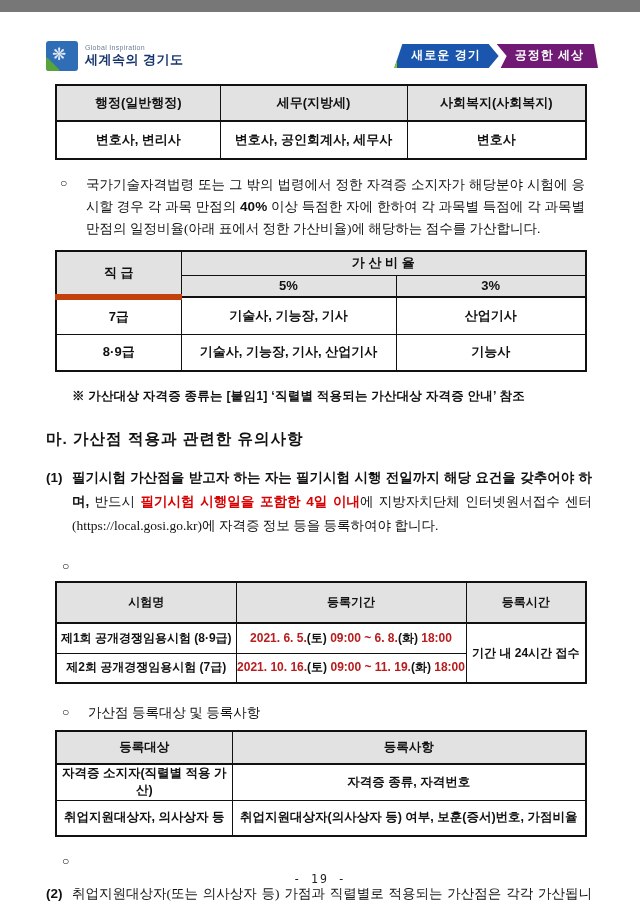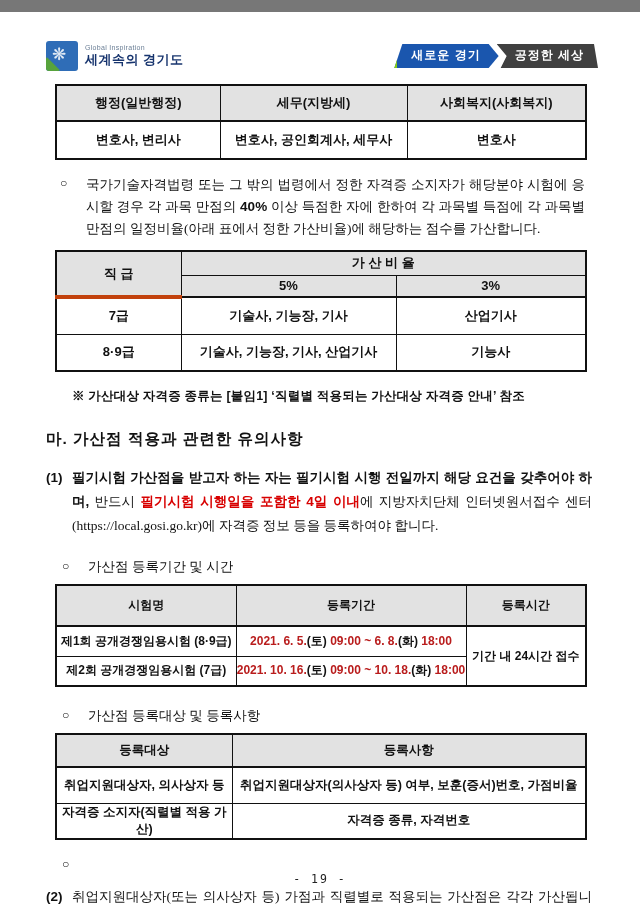--- a/index.html
+++ b/index.html
@@ -17,21 +17,21 @@
   .hdr { display: flex; justify-content: space-between; align-items: center; margin: 26px 42px 0 46px; height: 36px; }
   .logo { display: flex; align-items: center; gap: 7px; }
   .logo-mark { position: relative; width: 32px; height: 30px; background: #2f6db7; border-radius: 3px; overflow: hidden; flex: 0 0 auto; }
   .logo-mark::before { content: ""; position: absolute; left: -8px; bottom: -8px; width: 18px; height: 18px; background: #57a33c; transform: rotate(45deg); }
   .logo-mark::after { content: "❋"; position: absolute; left: 6px; top: 3px; color: rgba(255,255,255,.85); font-size: 17px; }
   .logo-txt .tagline { font-size: 7px; color: #6b7f96; letter-spacing: .3px; }
   .logo-txt .name { font-size: 13px; font-weight: bold; color: #17346e; letter-spacing: .5px; }
   .badges { display: flex; align-items: center; }
   .badge { color: #fff; font-weight: bold; font-size: 12px; letter-spacing: 1px; padding: 3px 14px 4px 14px; white-space: nowrap; }
   .badge-new { background: #1a56ae; clip-path: polygon(8px 0, calc(100% - 10px) 0, 100% 50%, calc(100% - 10px) 100%, 0 100%); padding-right: 18px; border-left: 3px solid #84cc16; }
-  .badge-fair { background: #404040; clip-path: polygon(0 0, calc(100% - 4px) 0, 100% 100%, 4px 100%, 10px 50%); margin-left: -2px; padding-left: 18px; text-align: center; }
+  .badge-fair { background: #701a75; clip-path: polygon(0 0, calc(100% - 4px) 0, 100% 100%, 4px 100%, 10px 50%); margin-left: -2px; padding-left: 18px; text-align: center; }
   
   table { border-collapse: collapse; width: 530px; margin: 0 0 0 55px; table-layout: fixed; }
   table, th, td { border: 1px solid #111; }
   table { border: 2px solid #111; }
   th { background: #e2e2e2; font-size: 13px; }
   td { font-size: 13px; text-align: center; font-weight: bold; }
   .hdr-sep th { border-bottom: 2px solid #111; }
   
   .t-cert { margin-top: 10px; }
   .t-cert th { height: 36px; }
@@ -114,21 +114,21 @@
   </div>
 
   <table class="t-ratio">
     <colgroup>
         <col style="width:125px">
         <col style="width:215px">
         <col style="width:190px">
       </colgroup>
     <tbody>
         <tr>
-      <th rowspan="2" style="border-bottom:4px solid #c2410c">직 급</th>
+      <th rowspan="2" style="border-bottom:6px solid #c2410c">직 급</th>
       <th colspan="2">가 산 비 율</th>
     </tr>
     <tr class="sub">
       <th>5%</th>
       <th>3%</th>
     </tr>
     <tr>
       <td>7급</td>
       <td>기술사, 기능장, 기사</td>
       <td>산업기사</td>
@@ -145,21 +145,20 @@
 
   <div class="sec-head">마. 가산점 적용과 관련한 유의사항</div>
 
   <div class="numbered">
     <span class="marker">(1)</span>
     <span class="body"><span class="strong">필기시험 가산점을 받고자 하는 자는 필기시험 시행 전일까지 해당 요건을 갖추어야 하며,</span><span> 반드시 </span><span class="red">필기시험 시행일을 포함한 4일 이내</span><span>에 지방자치단체 인터넷원서접수 센터(https://local.gosi.go.kr)에 자격증 정보 등을 등록하여야 합니다.</span></span>
   </div>
 
   <div class="sub-bullet">
     <span class="bullet">○</span>
-    <span>가산점 등록기간 및 시간</span>
   </div>
 
   <table class="t-period">
     <colgroup>
         <col style="width:180px">
         <col style="width:230px">
         <col style="width:120px">
       </colgroup>
     <tbody>
         <tr class="hdr-sep">
@@ -167,47 +166,47 @@
       <th>등록기간</th>
       <th>등록시간</th>
     </tr>
     <tr>
       <td>제1회 공개경쟁임용시험 (8·9급)</td>
       <td><span class="blue">2021. 6. 5.</span><span>(토)</span> <span class="blue">09:00</span> <span class="blue">~</span> <span class="blue">6. 8.</span><span>(화)</span> <span class="blue">18:00</span></td>
       <td rowspan="2">기간 내 24시간 접수</td>
     </tr>
     <tr>
       <td>제2회 공개경쟁임용시험 (7급)</td>
-      <td><span class="blue">2021. 10. 16.</span><span>(토)</span> <span class="blue">09:00</span> <span class="blue">~</span> <span class="blue">10. 18.</span><span>(화)</span> <span class="blue">18:00</span></td>
+      <td><span class="blue">2021. 10. 16.</span><span>(토)</span> <span class="blue">09:00</span> <span class="blue">~</span> <span class="blue">11. 19.</span><span>(화)</span> <span class="blue">18:00</span></td>
     </tr>
   </tbody>
     </table>
 
   <div class="sub-bullet">
     <span class="bullet">○</span>
     <span>가산점 등록대상 및 등록사항</span>
   </div>
 
   <table class="t-target">
     <colgroup>
         <col style="width:176px">
         <col style="width:354px">
       </colgroup>
     <tbody>
         <tr class="hdr-sep">
       <th>등록대상</th>
       <th>등록사항</th>
     </tr>
     <tr>
+      <td>자격증 소지자(직렬별 적용 가산)</td>
+      <td>자격증 종류, 자격번호</td>
+    </tr>
+    <tr>
       <td>취업지원대상자, 의사상자 등</td>
       <td>취업지원대상자(의사상자 등) 여부, 보훈(증서)번호, 가점비율</td>
-    </tr>
-    <tr>
-      <td>자격증 소지자(직렬별 적용 가산)</td>
-      <td>자격증 종류, 자격번호</td>
     </tr>
   </tbody>
     </table>
 
   <div class="sub-bullet" style="margin-top:16px">
     <span class="bullet">○</span>
   </div>
 
   <div class="numbered" style="margin-top:14px">
     <span class="marker">(2)</span>

